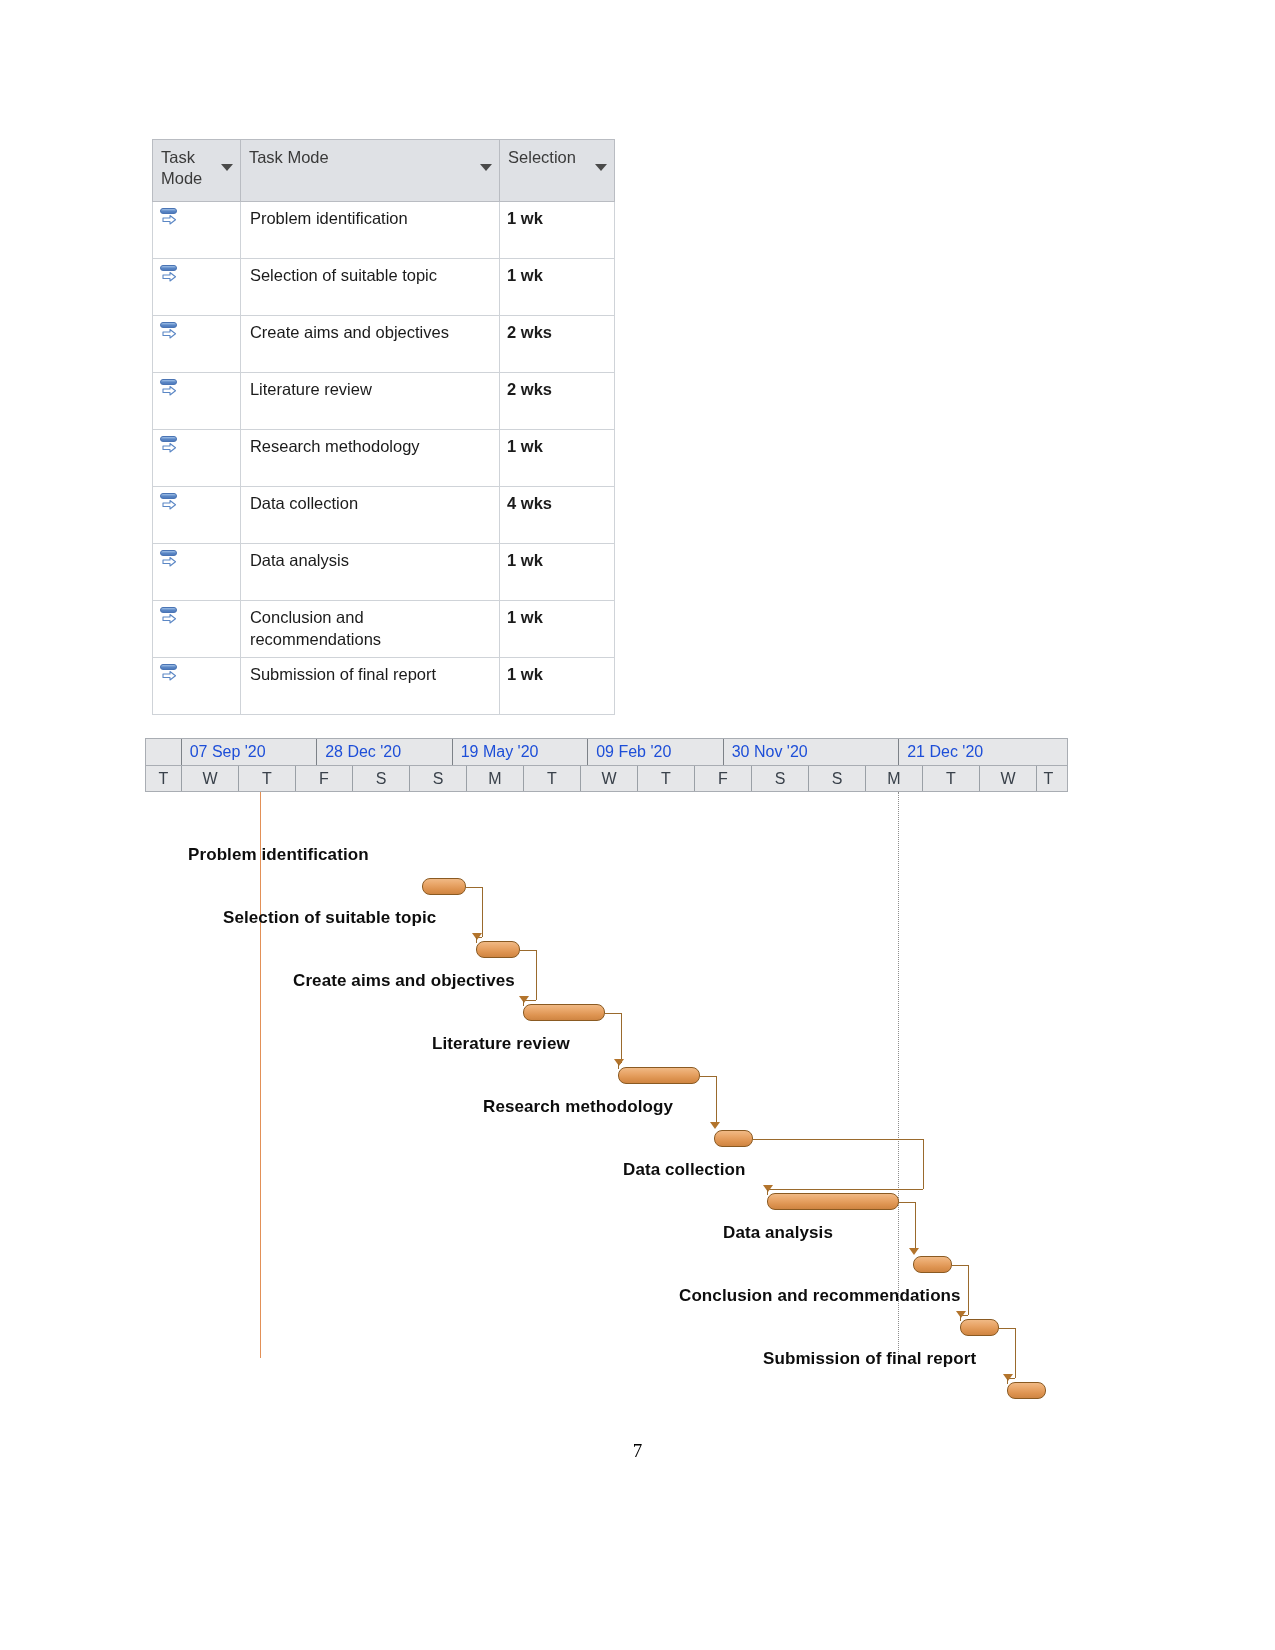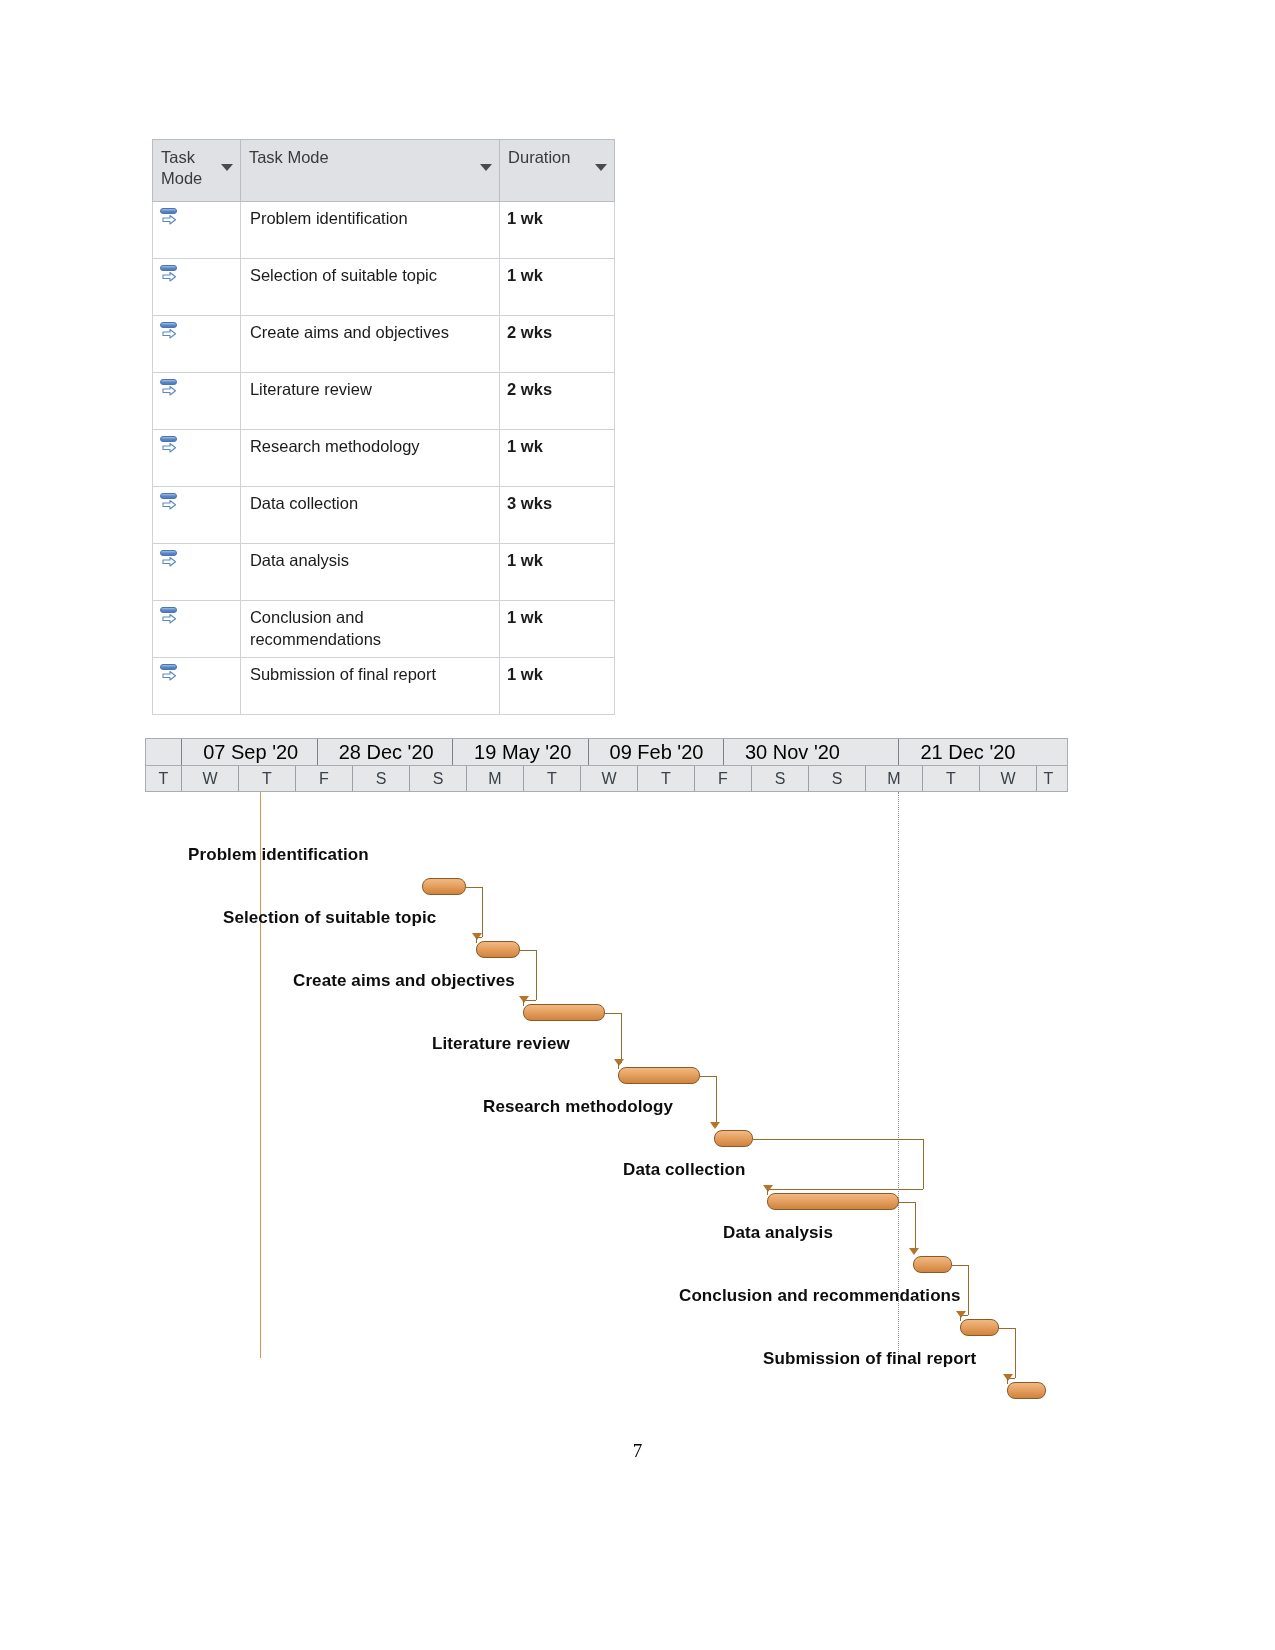--- a/index.html
+++ b/index.html
@@ -73,23 +73,23 @@
   
   .ts-top{
     position:absolute;left:0;top:0;height:27px;width:923px;
     background:#e6e7e9;border:1px solid #a9adb3;border-bottom:none;
     box-sizing:border-box;display:flex;
   }
   .ts-top .tick{
     position:relative;height:100%;
     border-left:1px solid #7d8288;
     box-sizing:border-box;
-    font-size:20px;color:#000000;
+    font-size:16px;color:#1d4ed8;
     display:flex;align-items:center;
-    padding-left:21px;white-space:nowrap;
+    padding-left:8px;white-space:nowrap;
   }
   .ts-top .tick:first-child{border-left:none;}
   
   .ts-bot{
     position:absolute;left:0;top:27px;height:27px;width:923px;
     background:#e6e7e9;border:1px solid #a9adb3;
     box-sizing:border-box;display:flex;
   }
   .ts-bot .day{
     border-right:1px solid #9aa0a6;
@@ -151,21 +151,21 @@
       <tr>
         <th>
           <span class="hdr-inner">Task Mode</span>
           <span class="filter-arrow"></span>
         </th>
         <th>
           <span class="hdr-inner">Task Mode</span>
           <span class="filter-arrow"></span>
         </th>
         <th>
-          <span class="hdr-inner">Duration</span>
+          <span class="hdr-inner">Selection</span>
           <span class="filter-arrow"></span>
         </th>
       </tr>
     </thead>
     <tbody id="table-body">
         <tr>
           <td class="mode-cell">
             <span class="mode-icon">
               <span class="bar"></span>
               <svg width="15" height="12" viewBox="0 0 15 12">
@@ -227,21 +227,21 @@
         <tr>
           <td class="mode-cell">
             <span class="mode-icon">
               <span class="bar"></span>
               <svg width="15" height="12" viewBox="0 0 15 12">
                 <path d="M1 4 L8 4 L8 1.5 L13.5 5.8 L8 10 L8 7.5 L1 7.5 Z" fill="#ffffff" stroke="#5b87c5" stroke-width="1.1" stroke-linejoin="round"></path>
               </svg>
             </span>
           </td>
           <td>Data collection</td>
-          <td class="dur-cell">3 wks</td>
+          <td class="dur-cell">4 wks</td>
         </tr>
         <tr>
           <td class="mode-cell">
             <span class="mode-icon">
               <span class="bar"></span>
               <svg width="15" height="12" viewBox="0 0 15 12">
                 <path d="M1 4 L8 4 L8 1.5 L13.5 5.8 L8 10 L8 7.5 L1 7.5 Z" fill="#ffffff" stroke="#5b87c5" stroke-width="1.1" stroke-linejoin="round"></path>
               </svg>
             </span>
           </td>

